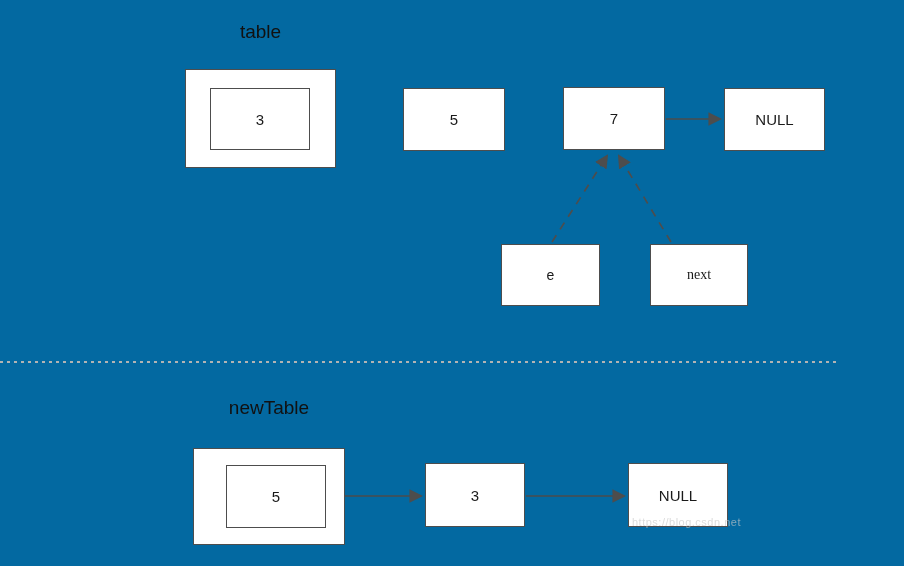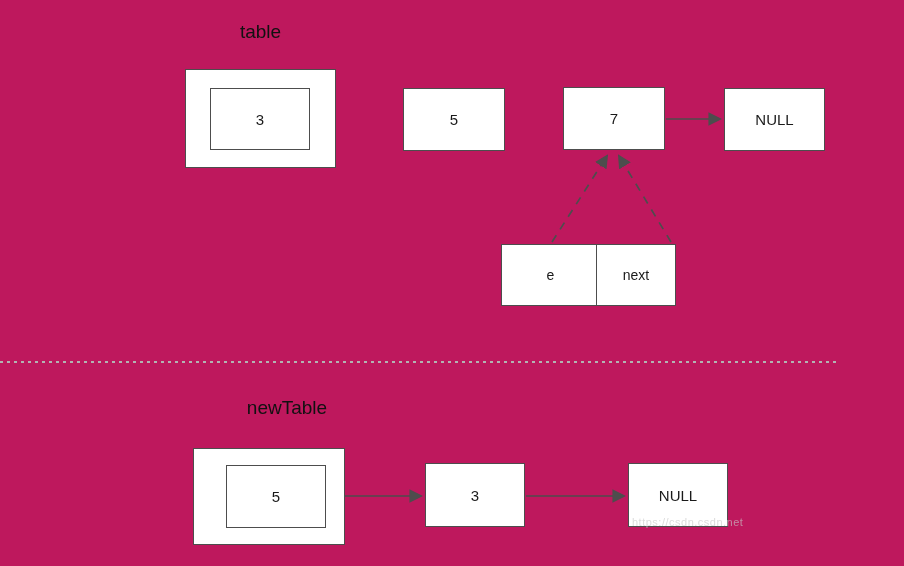--- a/index.html
+++ b/index.html
@@ -5,21 +5,21 @@
   html, body {
     margin: 0;
     padding: 0;
     background: #ffffff;
     font-family: "Liberation Sans", sans-serif;
   }
   .canvas {
     position: relative;
     width: 904px;
     height: 566px;
-    background: #be185d;
+    background: #0369a1;
     overflow: hidden;
   }
   .box {
     position: absolute;
     border: 1px solid #4d4d4d;
     background: #ffffff;
     display: flex;
     align-items: center;
     justify-content: center;
     font-size: 15px;
@@ -95,28 +95,28 @@
   <div class="box" style="left:210px; top:88px; width:100px; height:62px;">3</div>
 
   <div class="box" style="left:403px; top:88px; width:102px; height:63px;">5</div>
 
   <div class="box" style="left:563px; top:87px; width:102px; height:63px;">7</div>
 
   <div class="box" style="left:724px; top:88px; width:101px; height:63px;">NULL</div>
 
   <div class="box small-label" style="left:501px; top:244px; width:99px; height:62px;">e</div>
 
-  <div class="box small-label" style="left:596px; top:244px; width:80px; height:62px;">next</div>
+  <div class="box small-label" style="left:650px; top:244px; width:98px; height:62px;font-family:Liberation Serif, serif;">next</div>
 
-  <div class="label" style="left:211px; top:397px; width:152px;">newTable</div>
+  <div class="label" style="left:193px; top:397px; width:152px;">newTable</div>
 
 
   <div class="outer-box" style="left:193px; top:448px; width:152px; height:97px;"></div>
 
   <div class="box" style="left:226px; top:465px; width:100px; height:63px;">5</div>
 
   <div class="box" style="left:425px; top:463px; width:100px; height:64px;">3</div>
 
   <div class="box" style="left:628px; top:463px; width:100px; height:64px;">NULL</div>
 
-  <div class="watermark">https://csdn.csdn.net</div>
+  <div class="watermark">https://blog.csdn.net</div>
 
 </div>
 
 </body></html>

